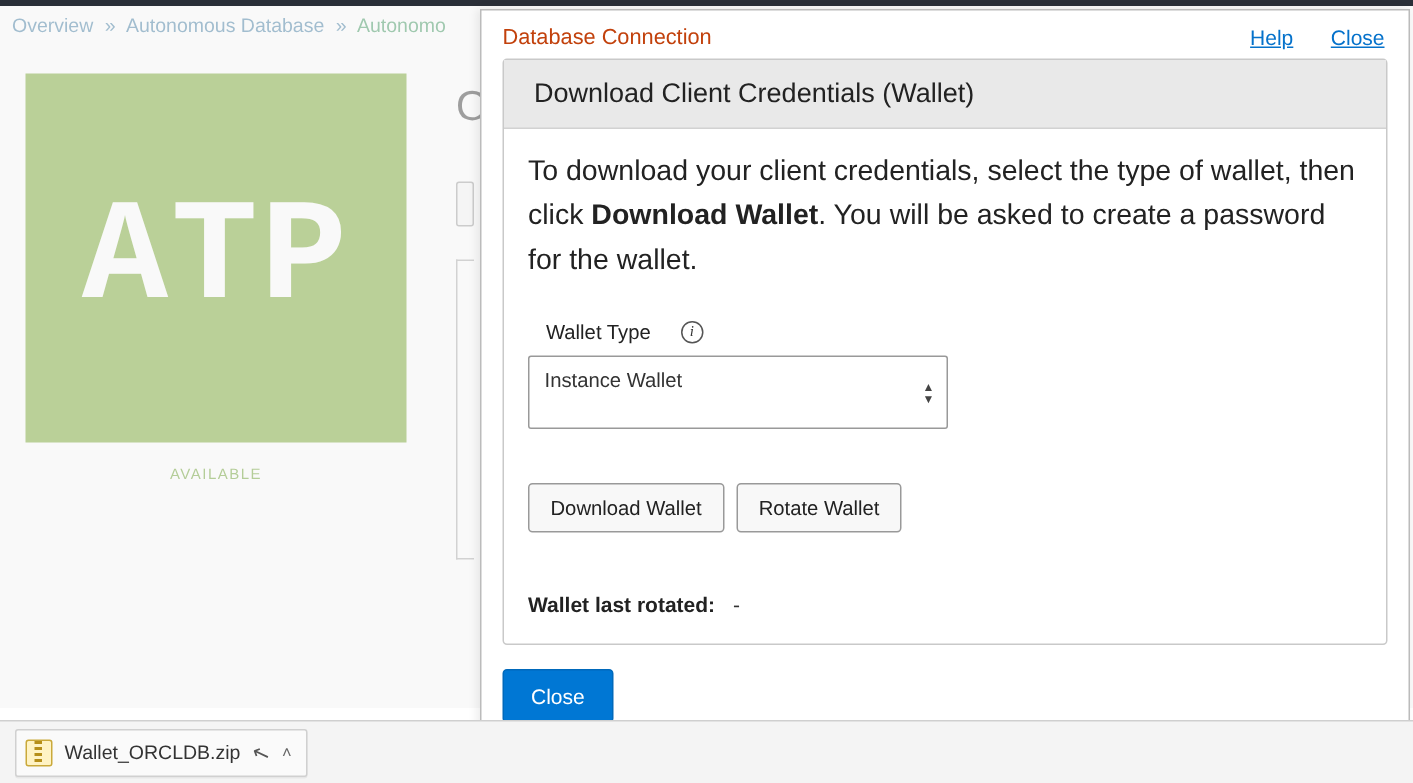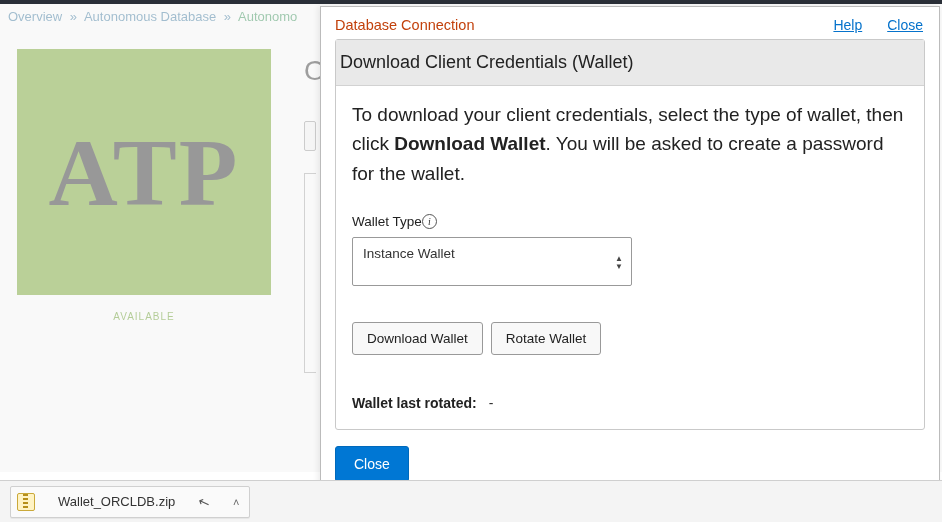--- a/index.html
+++ b/index.html
@@ -39,28 +39,28 @@
     .badge-col {
       display: flex;
       flex-direction: column;
       align-items: center;
       width: 272px;
     }
     .atp-badge {
       width: 254px;
       height: 246px;
       background: #5a9400;
-      color: #000000;
+      color: #ffffff;
       display: flex;
       align-items: center;
       justify-content: center;
       font-size: 96px;
       font-weight: 700;
       letter-spacing: 2px;
-      font-family: Liberation Serif, serif;
+      font-family: Liberation Mono, monospace;
     }
     .atp-status {
       margin-top: 16px;
       color: #4a8b00;
       font-size: 10px;
       letter-spacing: 1px;
     }
     .main-body {
       flex: 1;
     }
@@ -138,21 +138,21 @@
       line-height: 1.55;
       color: #333;
     }
     .wallet-box {
       margin: 0 14px;
       border: 1px solid #c9c9c9;
       border-radius: 3px;
     }
     .wallet-box-header {
       background: #e9e9e9;
-      padding: 12px 4px;
+      padding: 12px 20px;
       font-size: 18px;
       color: #222;
       border-bottom: 1px solid #d2d2d2;
     }
     .wallet-body {
       padding: 14px 16px 18px 16px;
     }
     .wallet-instructions {
       font-size: 19px;
       line-height: 1.55;
@@ -160,21 +160,22 @@
     }
     .wallet-instructions .bold { font-weight: 700; }
     .wallet-type-row {
       margin-top: 26px;
     }
     .wallet-type-label {
       font-size: 13.5px;
       color: #222;
       display: inline-flex;
       align-items: flex-start;
-      gap: 0;
+      gap: 20px;
+      margin-left: 12px;
     }
     .info-icon {
       display: inline-flex;
       width: 15px; height: 15px;
       border: 1px solid #555;
       border-radius: 50%;
       align-items: center; justify-content: center;
       font-size: 10px;
       font-style: italic;
       font-family: Georgia, serif;
@@ -254,21 +255,21 @@
     }
     .download-chip {
       margin-left: 10px;
       height: 32px;
       border: 1px solid #d0d0d0;
       border-radius: 2px;
       background: #fafafa;
       display: flex;
       align-items: center;
       padding: 0 10px 0 6px;
-      gap: 23px;
+      gap: 8px;
       box-shadow: 0 1px 0 rgba(0,0,0,0.05);
       cursor: pointer;
     }
     .zip-icon {
       width: 18px; height: 18px;
       display: inline-block;
       position: relative;
     }
     .zip-icon::before {
       content: "";

